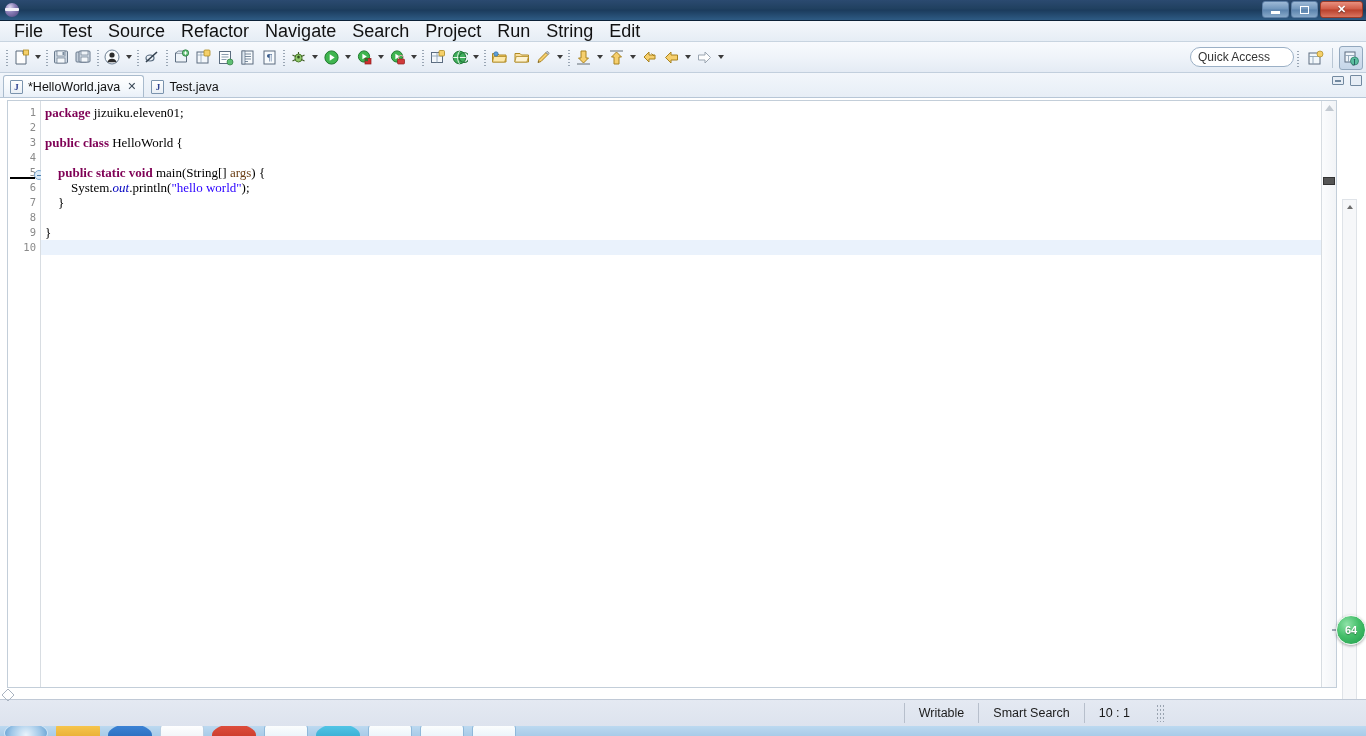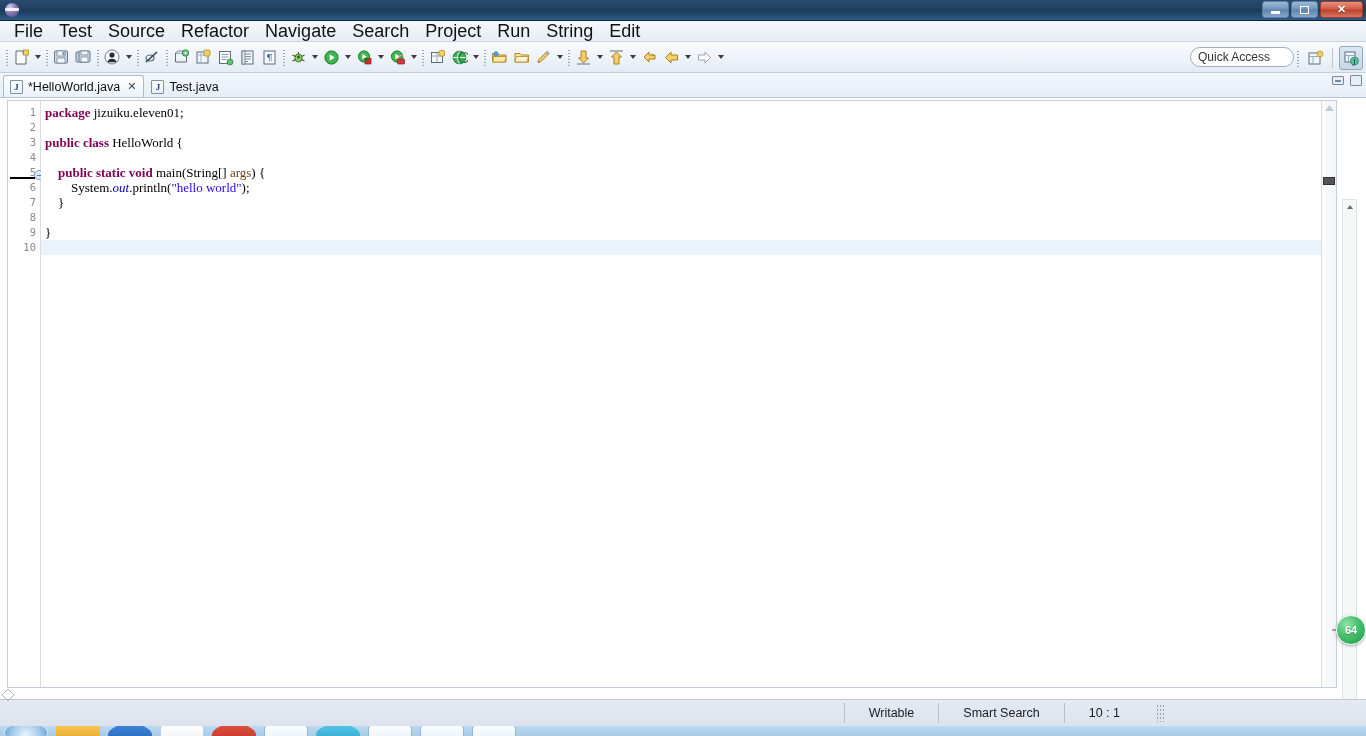--- a/index.html
+++ b/index.html
@@ -255,21 +255,21 @@
     display: flex; align-items: center;
   }
   .sb-corner {
     width: 14px; height: 14px; margin-left: 1px; margin-top: -12px;
     position: absolute; left: 0; top: 0;
   }
   .sb-spacer { flex: 1; }
   .sb-cell {
     height: 20px; display: flex; align-items: center;
     font-size: 12.5px; color: #1b1b1b;
-    padding: 0 24px;
+    padding: 0 14px;
     border-left: 1px solid #b7bfcc;
     white-space: nowrap;
   }
   .sb-grip {
     width: 10px; height: 18px; margin-left: 12px; margin-right: 10px;
     background-image: radial-gradient(circle, #99a3b0 0.8px, transparent 1px);
     background-size: 3px 4px;
   }
   .sb-right-pad { width: 190px; }
 

